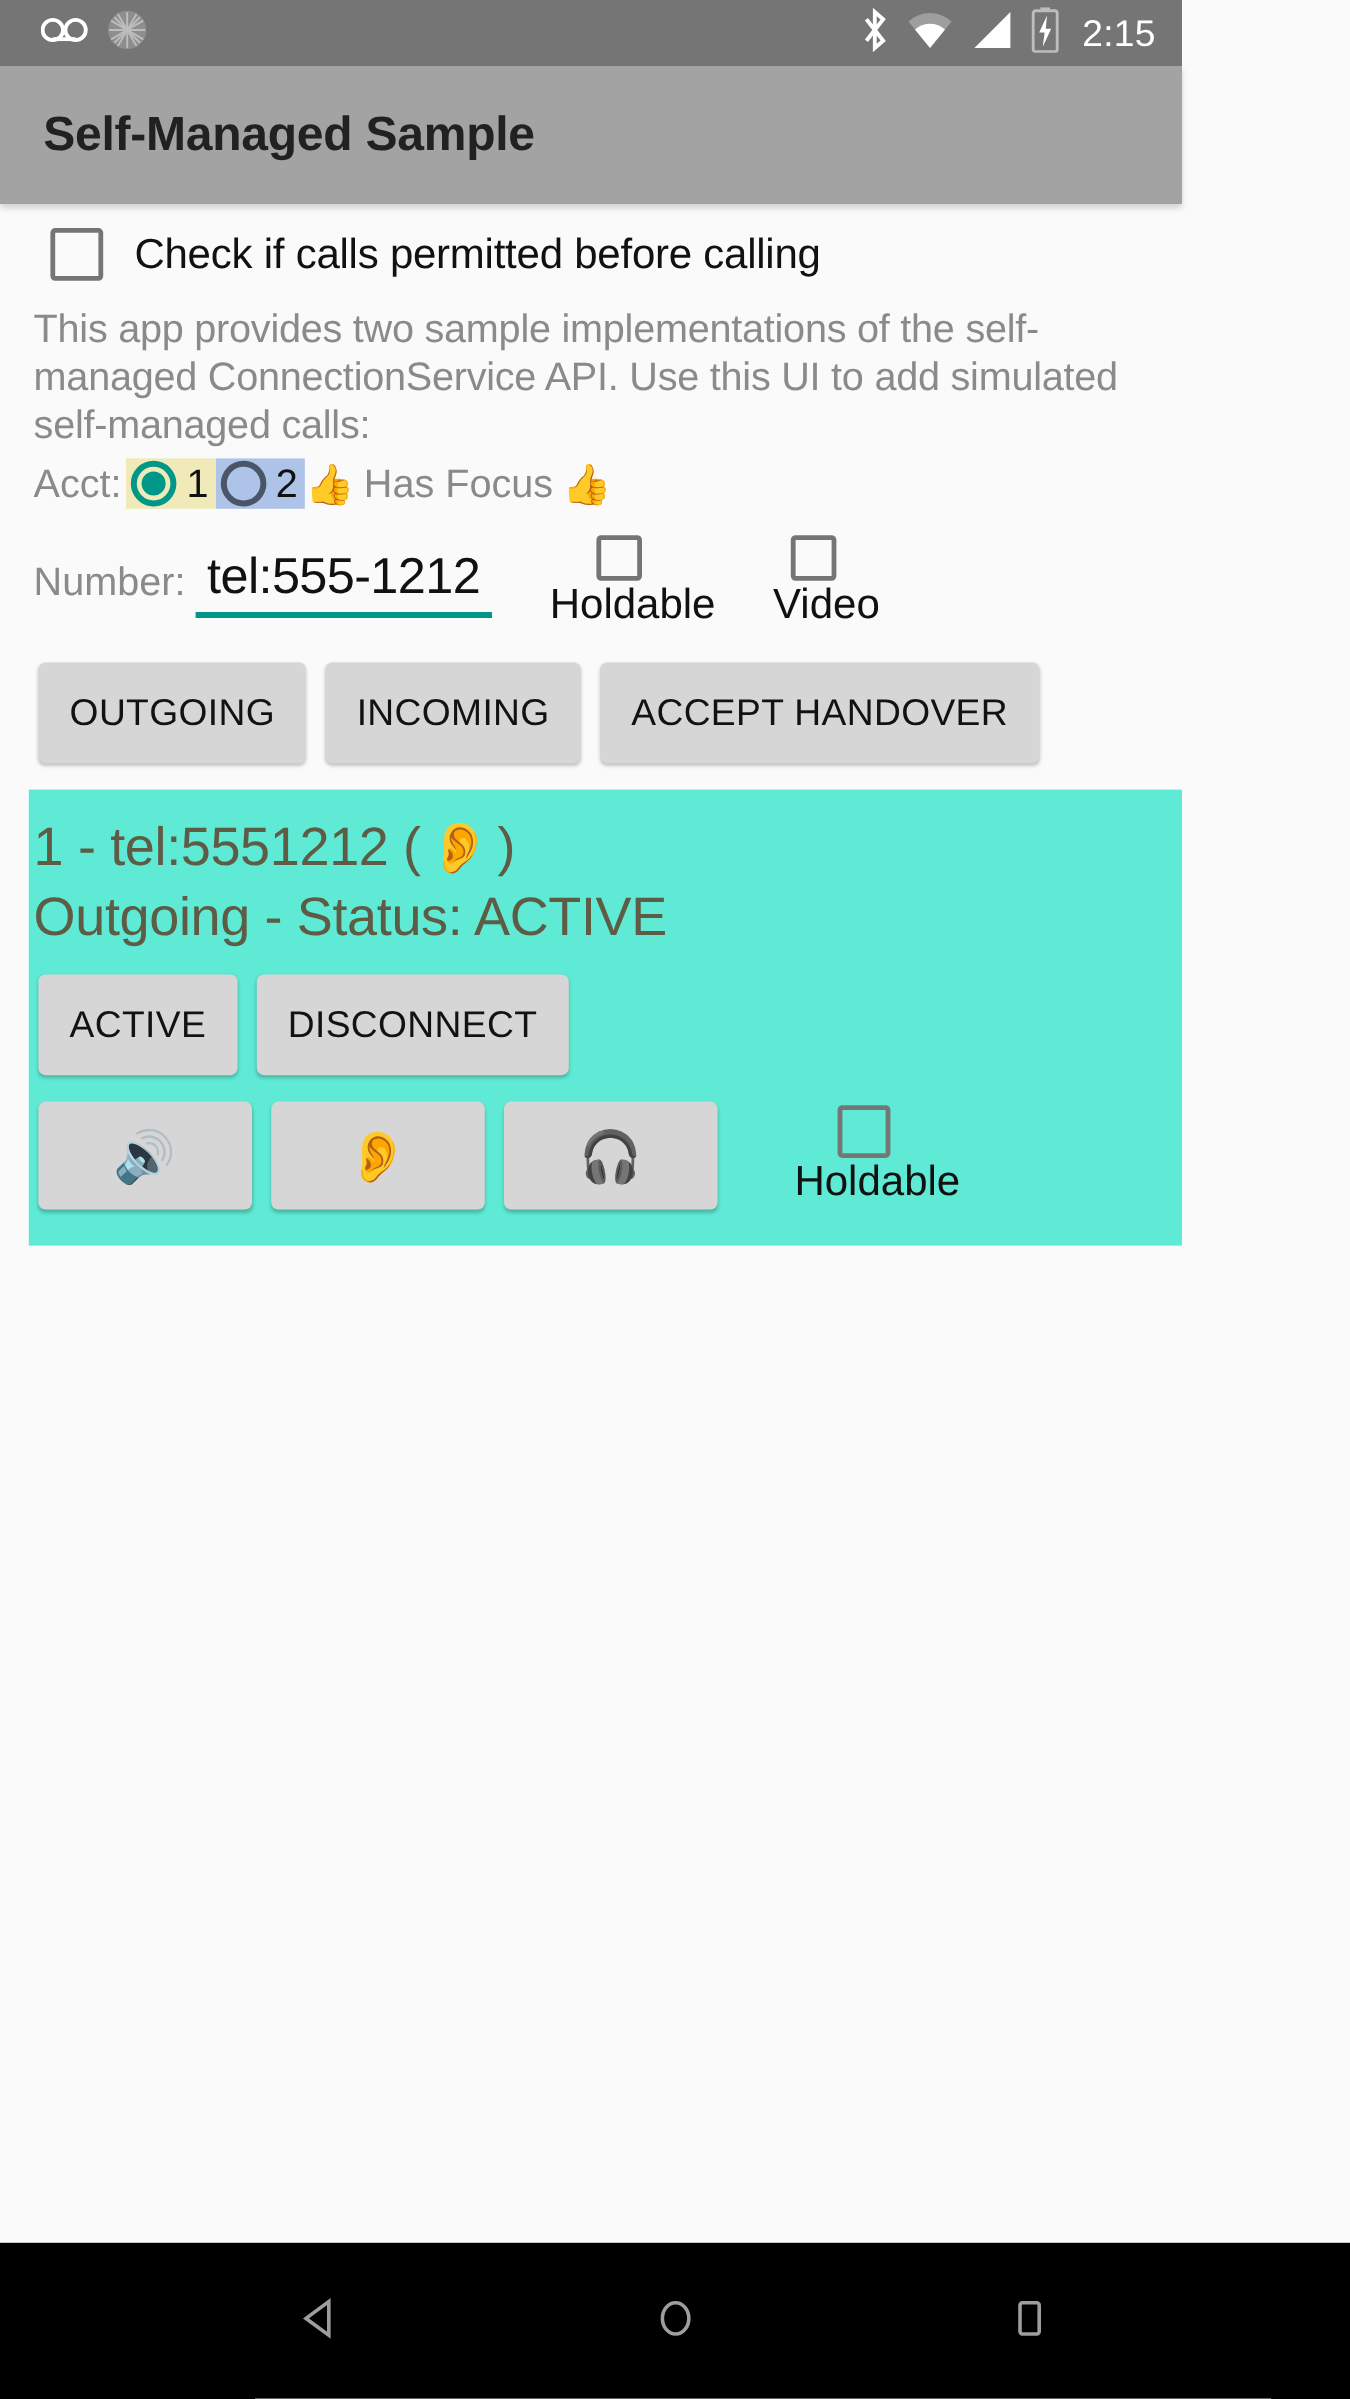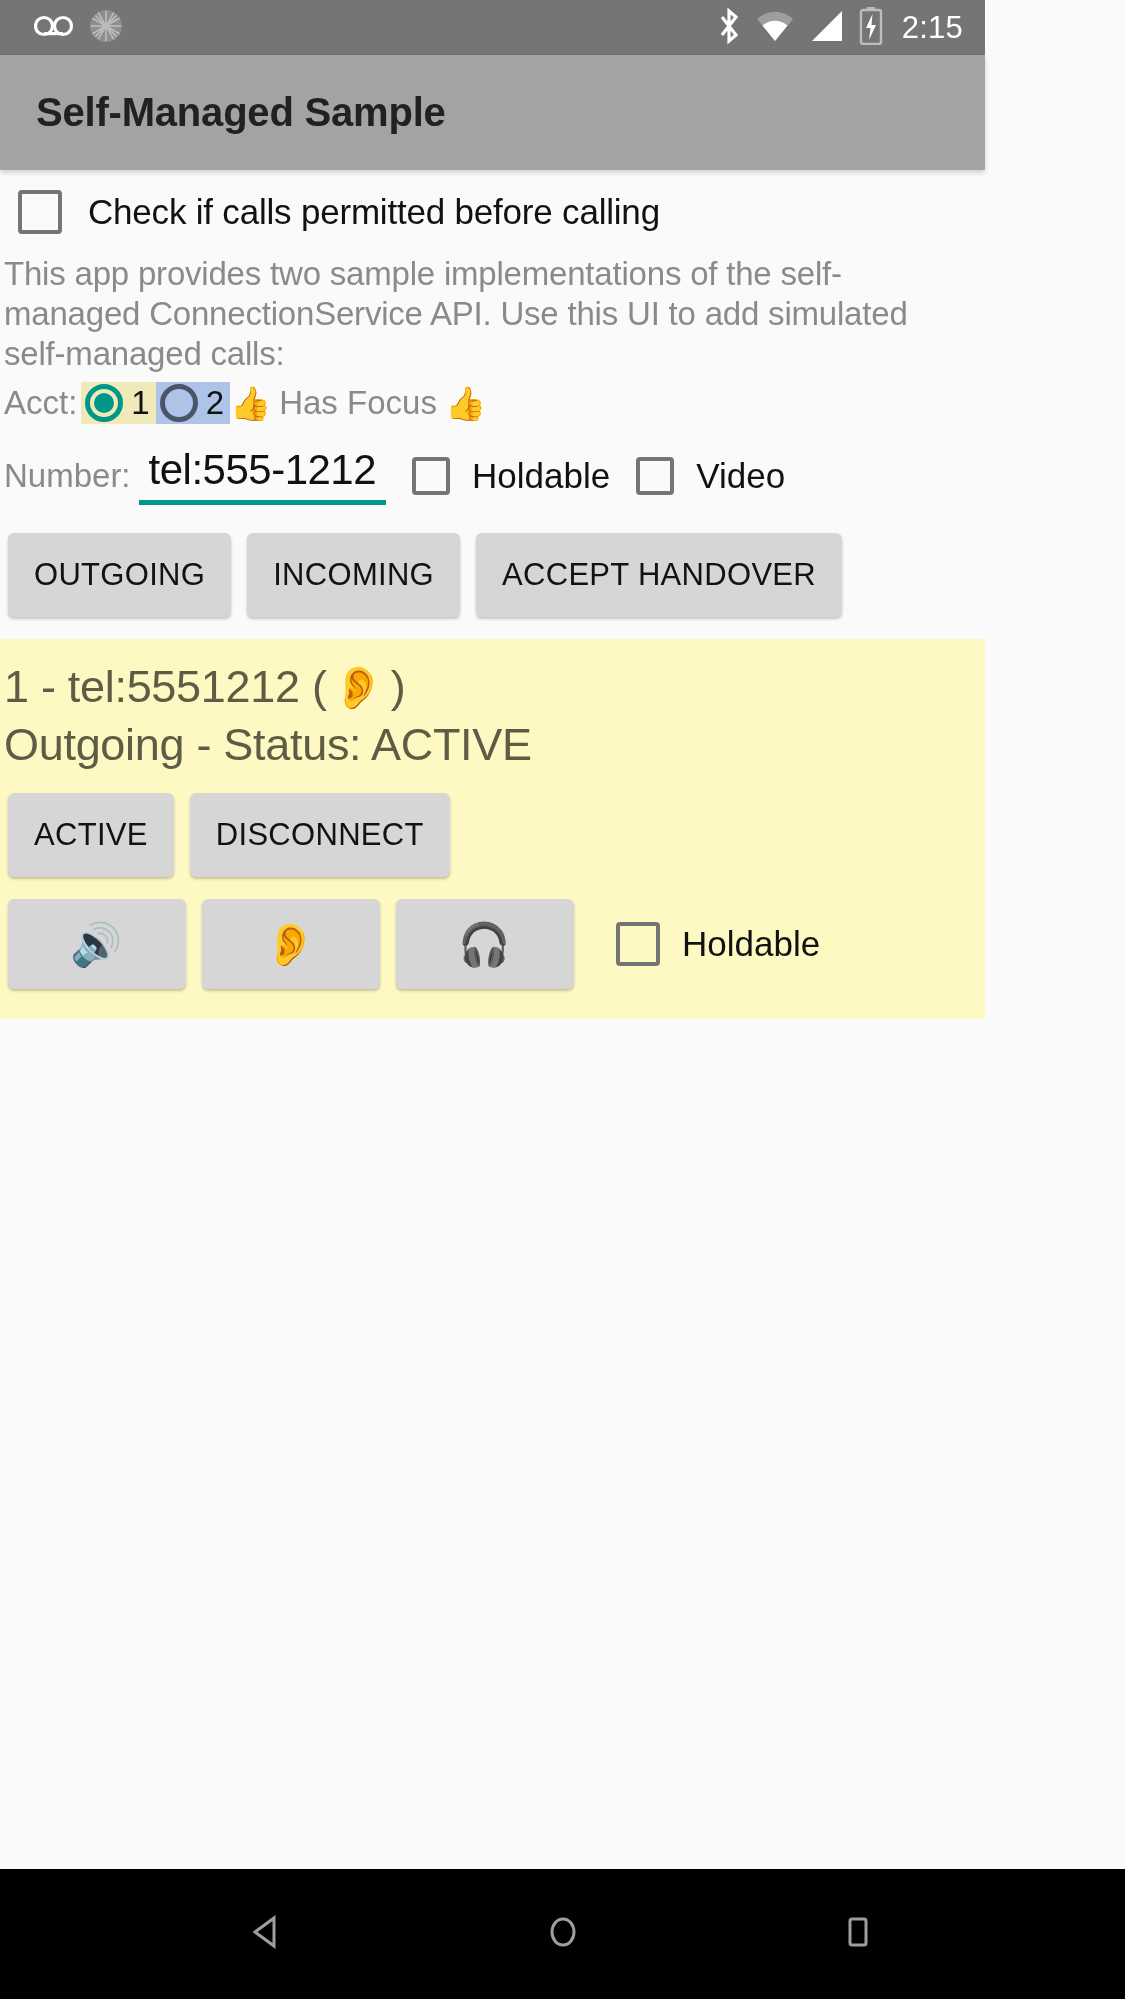--- a/index.html
+++ b/index.html
@@ -31,21 +31,21 @@
     display: flex; align-items: center; padding-left: 36px;
     box-shadow: 0 3px 5px rgba(0,0,0,.16);
     position: relative; z-index: 5;
   }
   .appbar-title {
     font-size: 40px; font-weight: bold; color: #212121;
     letter-spacing: -.2px;
   }
 
   
-  .content { background: #fafafa; padding: 0; }
+  .content { background: #fafafa; padding: 0; margin-left: 24px; }
 
   .row { display: flex; align-items: center; }
 
   
   .cb {
     width: 38px; height: 38px; border: 4px solid #757575;
     border-radius: 4px; background: transparent;
     flex: 0 0 auto;
   }
   .cb-lg { width: 44px; height: 44px; }
@@ -83,34 +83,34 @@
   .emoji { font-size: 33px; line-height: 1; }
   .focus-text { color: #8a8a8a; font-size: 33px; margin: 0 8px; }
 
   
   .num-row { padding: 22px 0 0 4px; align-items: center; }
   .num-label { color: #8a8a8a; font-size: 33px; margin-right: 8px; }
   .num-field {
     font-size: 42px; color: #111; border-bottom: 5px solid #009688;
     padding: 0 10px 6px 10px; min-width: 212px; letter-spacing: -.5px;
   }
-  .chk-inline { display: flex; align-items: center; margin-left: 26px; }
+  .chk-inline { display: flex; align-items: center; margin-left: 26px; flex-direction: column; }
   .chk-inline .lbl { font-size: 35px; color: #111; margin-left: 22px; }
 
   
   .btnbar { display: flex; gap: 16px; padding: 28px 8px 22px 8px; }
   .btn {
     background: #d6d6d6; border-radius: 6px;
     padding: 24px 26px; font-size: 31px; color: #121212;
     letter-spacing: .3px; box-shadow: 0 2px 3px rgba(0,0,0,.22);
     white-space: nowrap;
   }
 
   
-  .call-card { background: #fef9c3; padding: 16px 0 30px 0; }
+  .call-card { background: #5eead4; padding: 16px 0 30px 0; }
   .call-line {
     font-size: 45px; color: #5e5c45; padding: 6px 0 0 4px;
     letter-spacing: -.3px; display: flex; align-items: center; gap: 6px;
   }
   .call-line .emoji-big { font-size: 42px; }
   .call-btnbar { display: flex; gap: 16px; padding: 22px 20px 0 8px; align-items: center; }
   .icon-btn {
     background: #d6d6d6; border-radius: 6px; width: 178px; height: 90px;
     display: flex; align-items: center; justify-content: center;
     box-shadow: 0 2px 3px rgba(0,0,0,.22); font-size: 42px;

